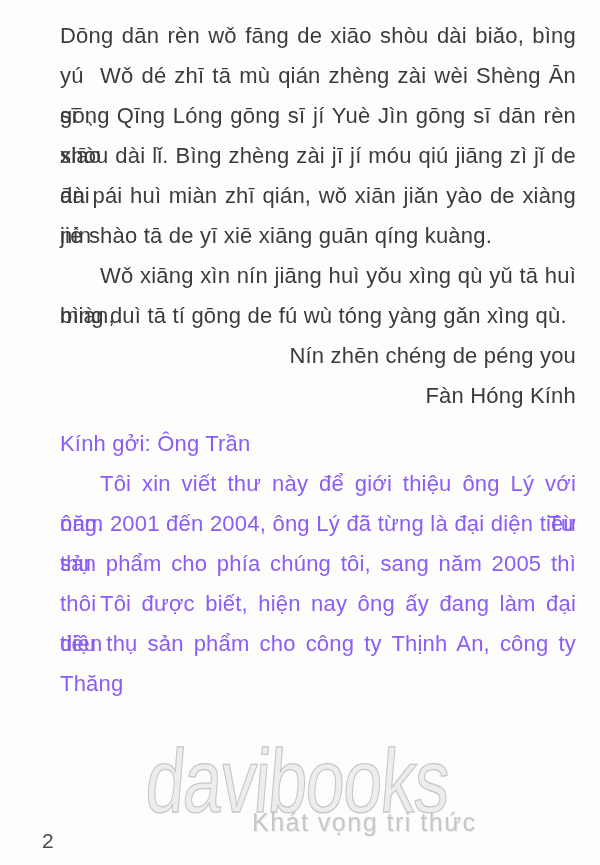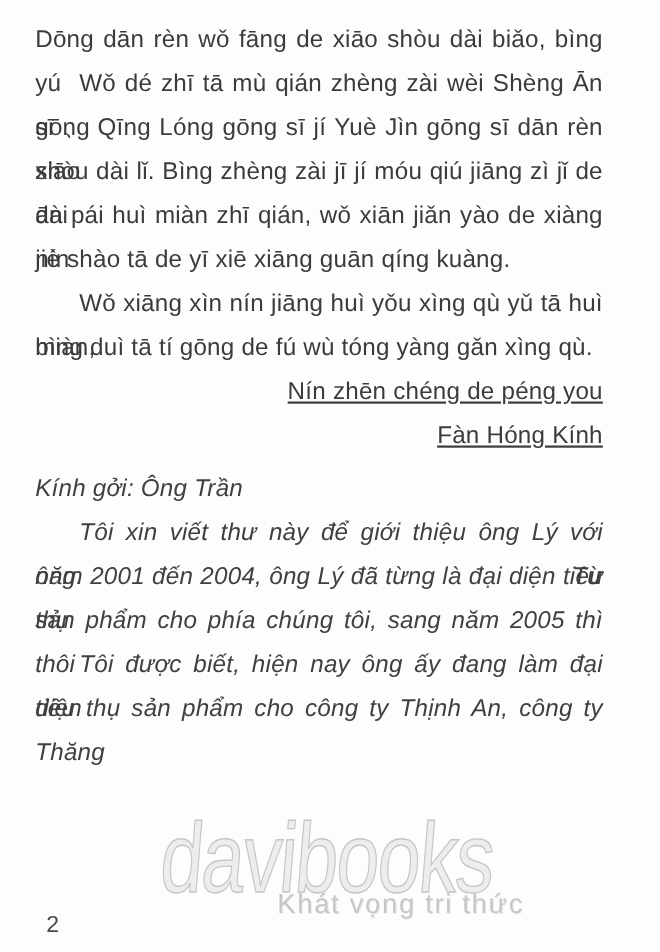--- a/index.html
+++ b/index.html
@@ -12,42 +12,42 @@
     width: 600px;
     height: 865px;
     background: #fdfdfc;
     overflow: hidden;
     font-family: "Liberation Sans", sans-serif;
     color: #3b3b3b;
   }
   .text-block {
     position: relative;
     z-index: 2;
-    padding: 16px 42px 0 32px;
+    padding: 16px 42px 0 60px;
   }
   .line {
     width: 516px;
     height: 40px;
     line-height: 40px;
     font-size: 22px;
     letter-spacing: 0.2px;
     white-space: nowrap;
     overflow: visible;
   }
   .just {
     white-space: normal;
     text-align: justify;
     text-align-last: justify;
   }
   .ind  { text-indent: 40px; }
-  .right { text-align: center; text-align-last: right; text-decoration: underline; }
+  .right { text-align: center; text-align-last: right; }
   .sig1 { padding-right: 13px; }
   .sig2 { padding-right: 38px; }
   .sig3 { padding-right: 3px; }
-  .viet { font-style: italic; color: #404040; }
+  .viet { color: #8b5cf6; }
   .viet-gap { margin-top: 8px; }
   .page-number {
     position: absolute;
     left: 42px;
     bottom: 12px;
     font-size: 21px;
     color: #4a4a4a;
     z-index: 2;
   }
   .watermark-brand {

